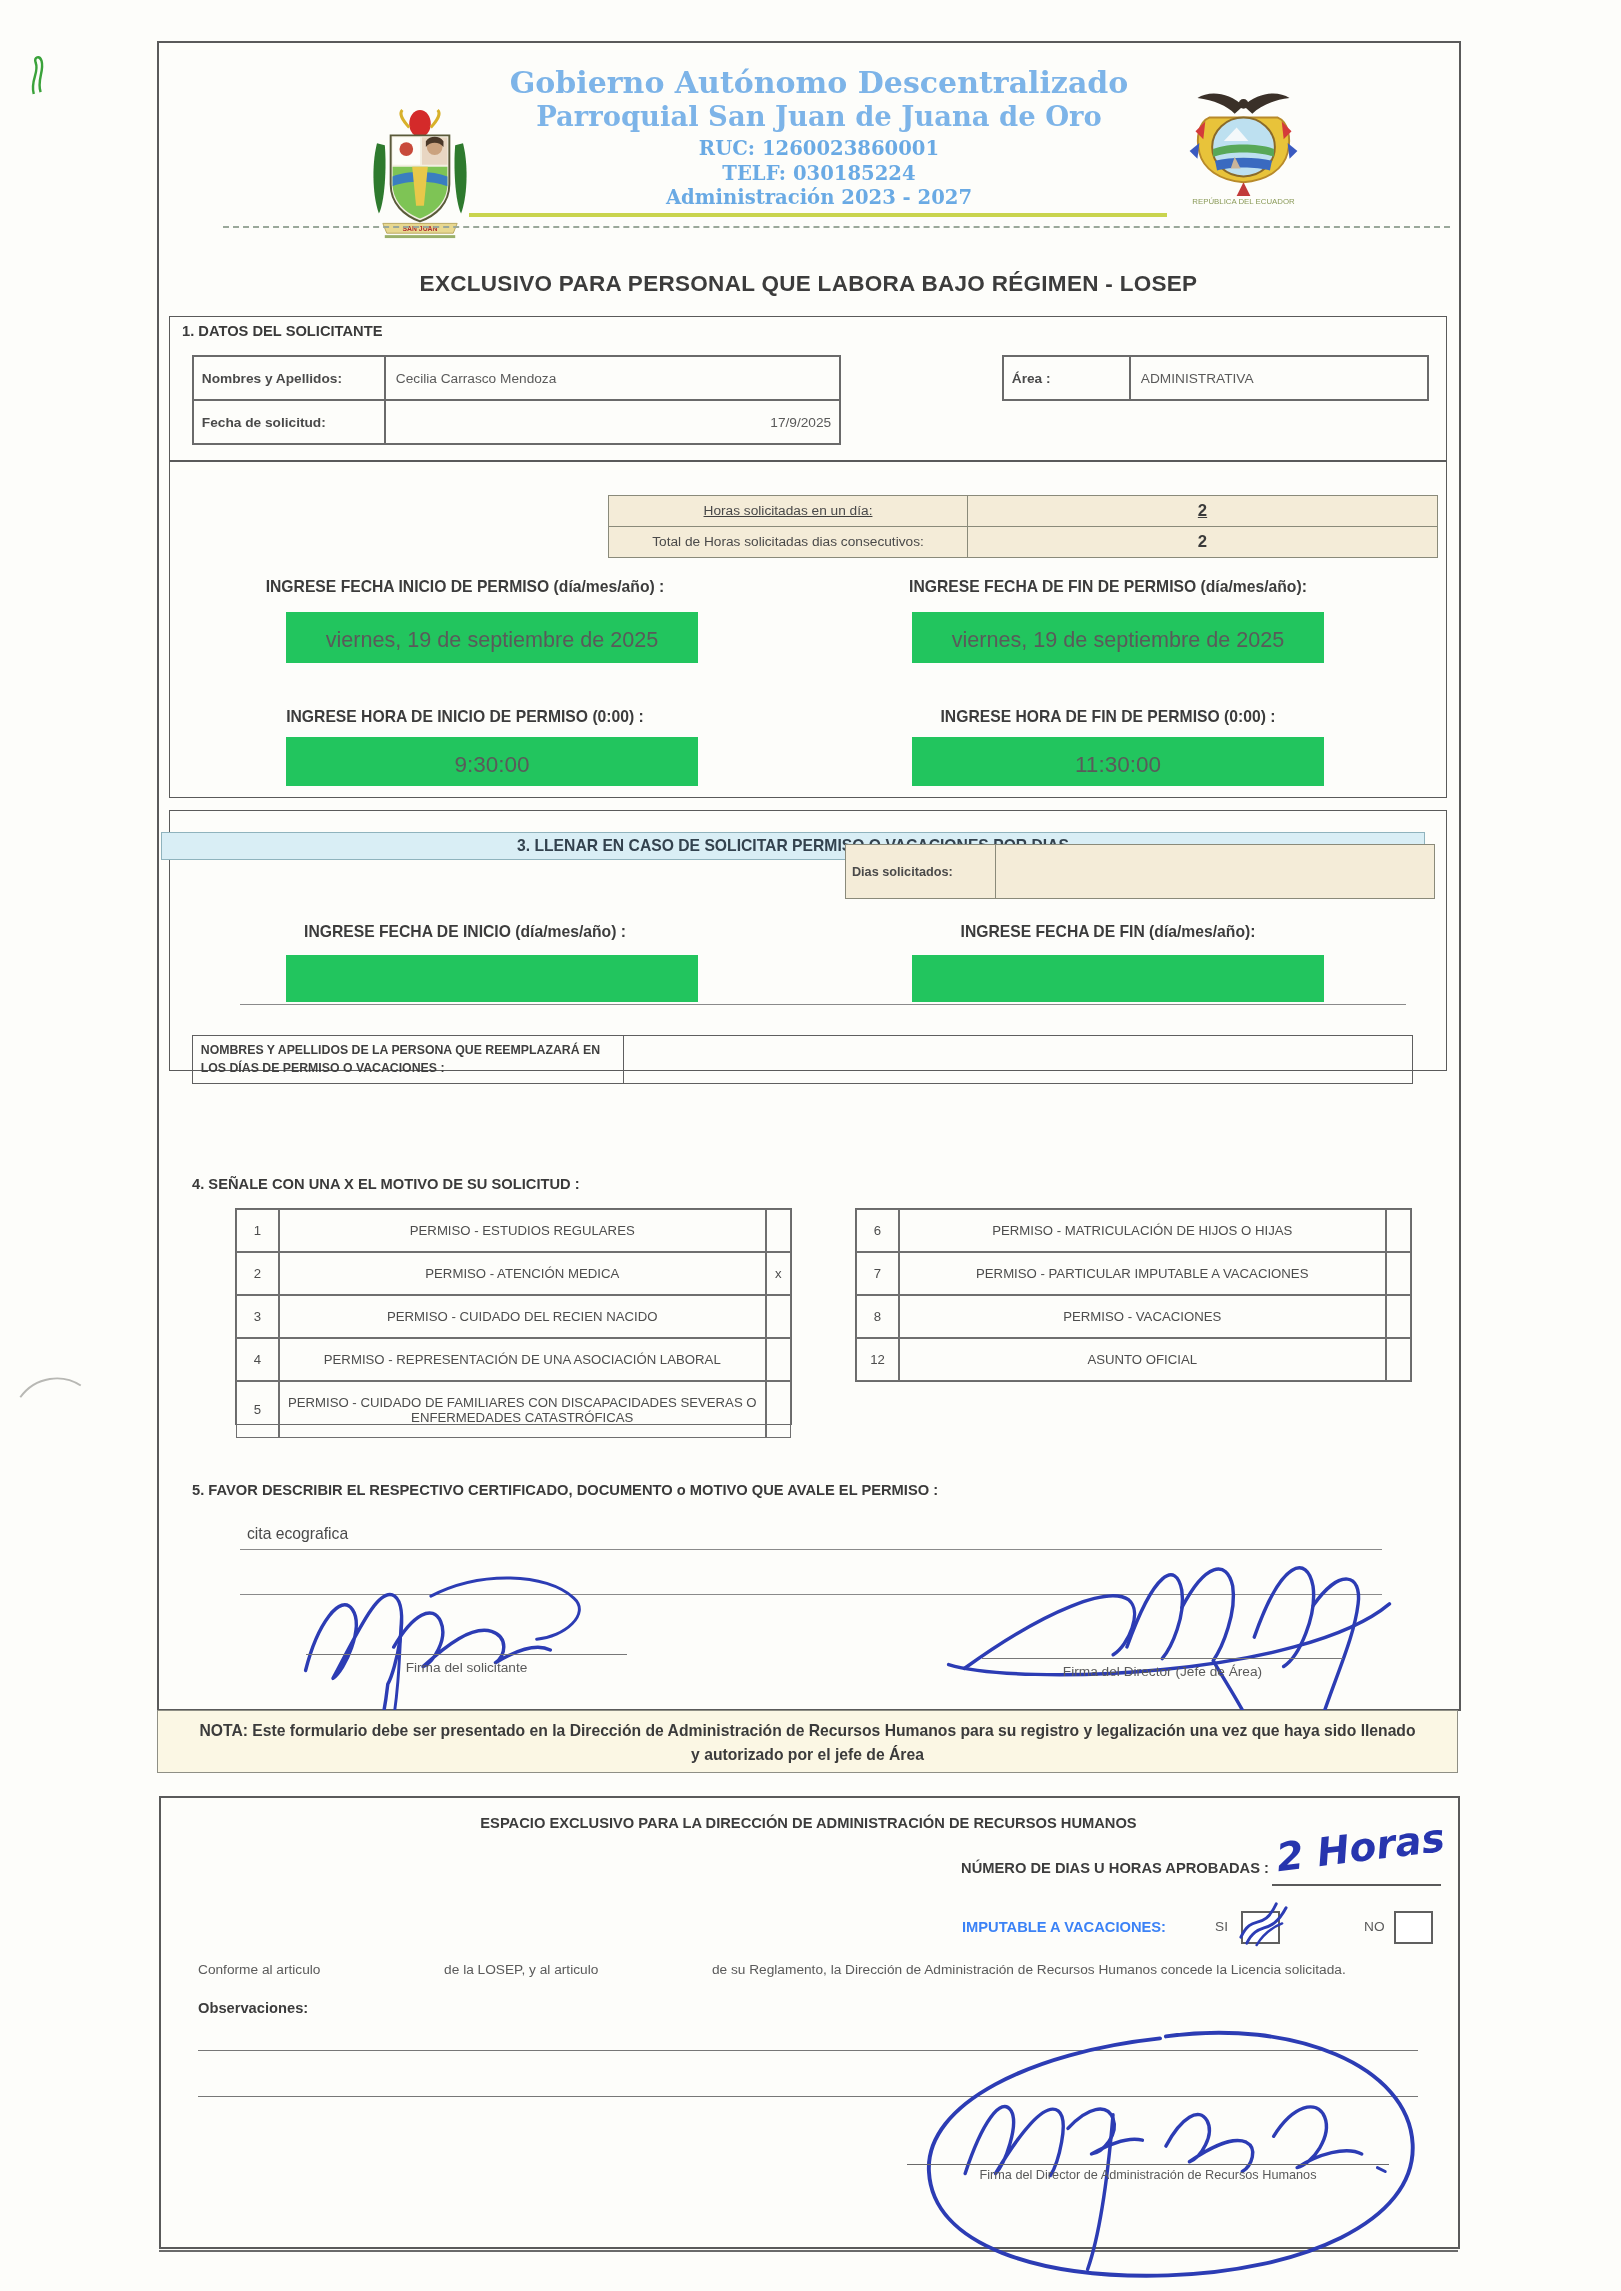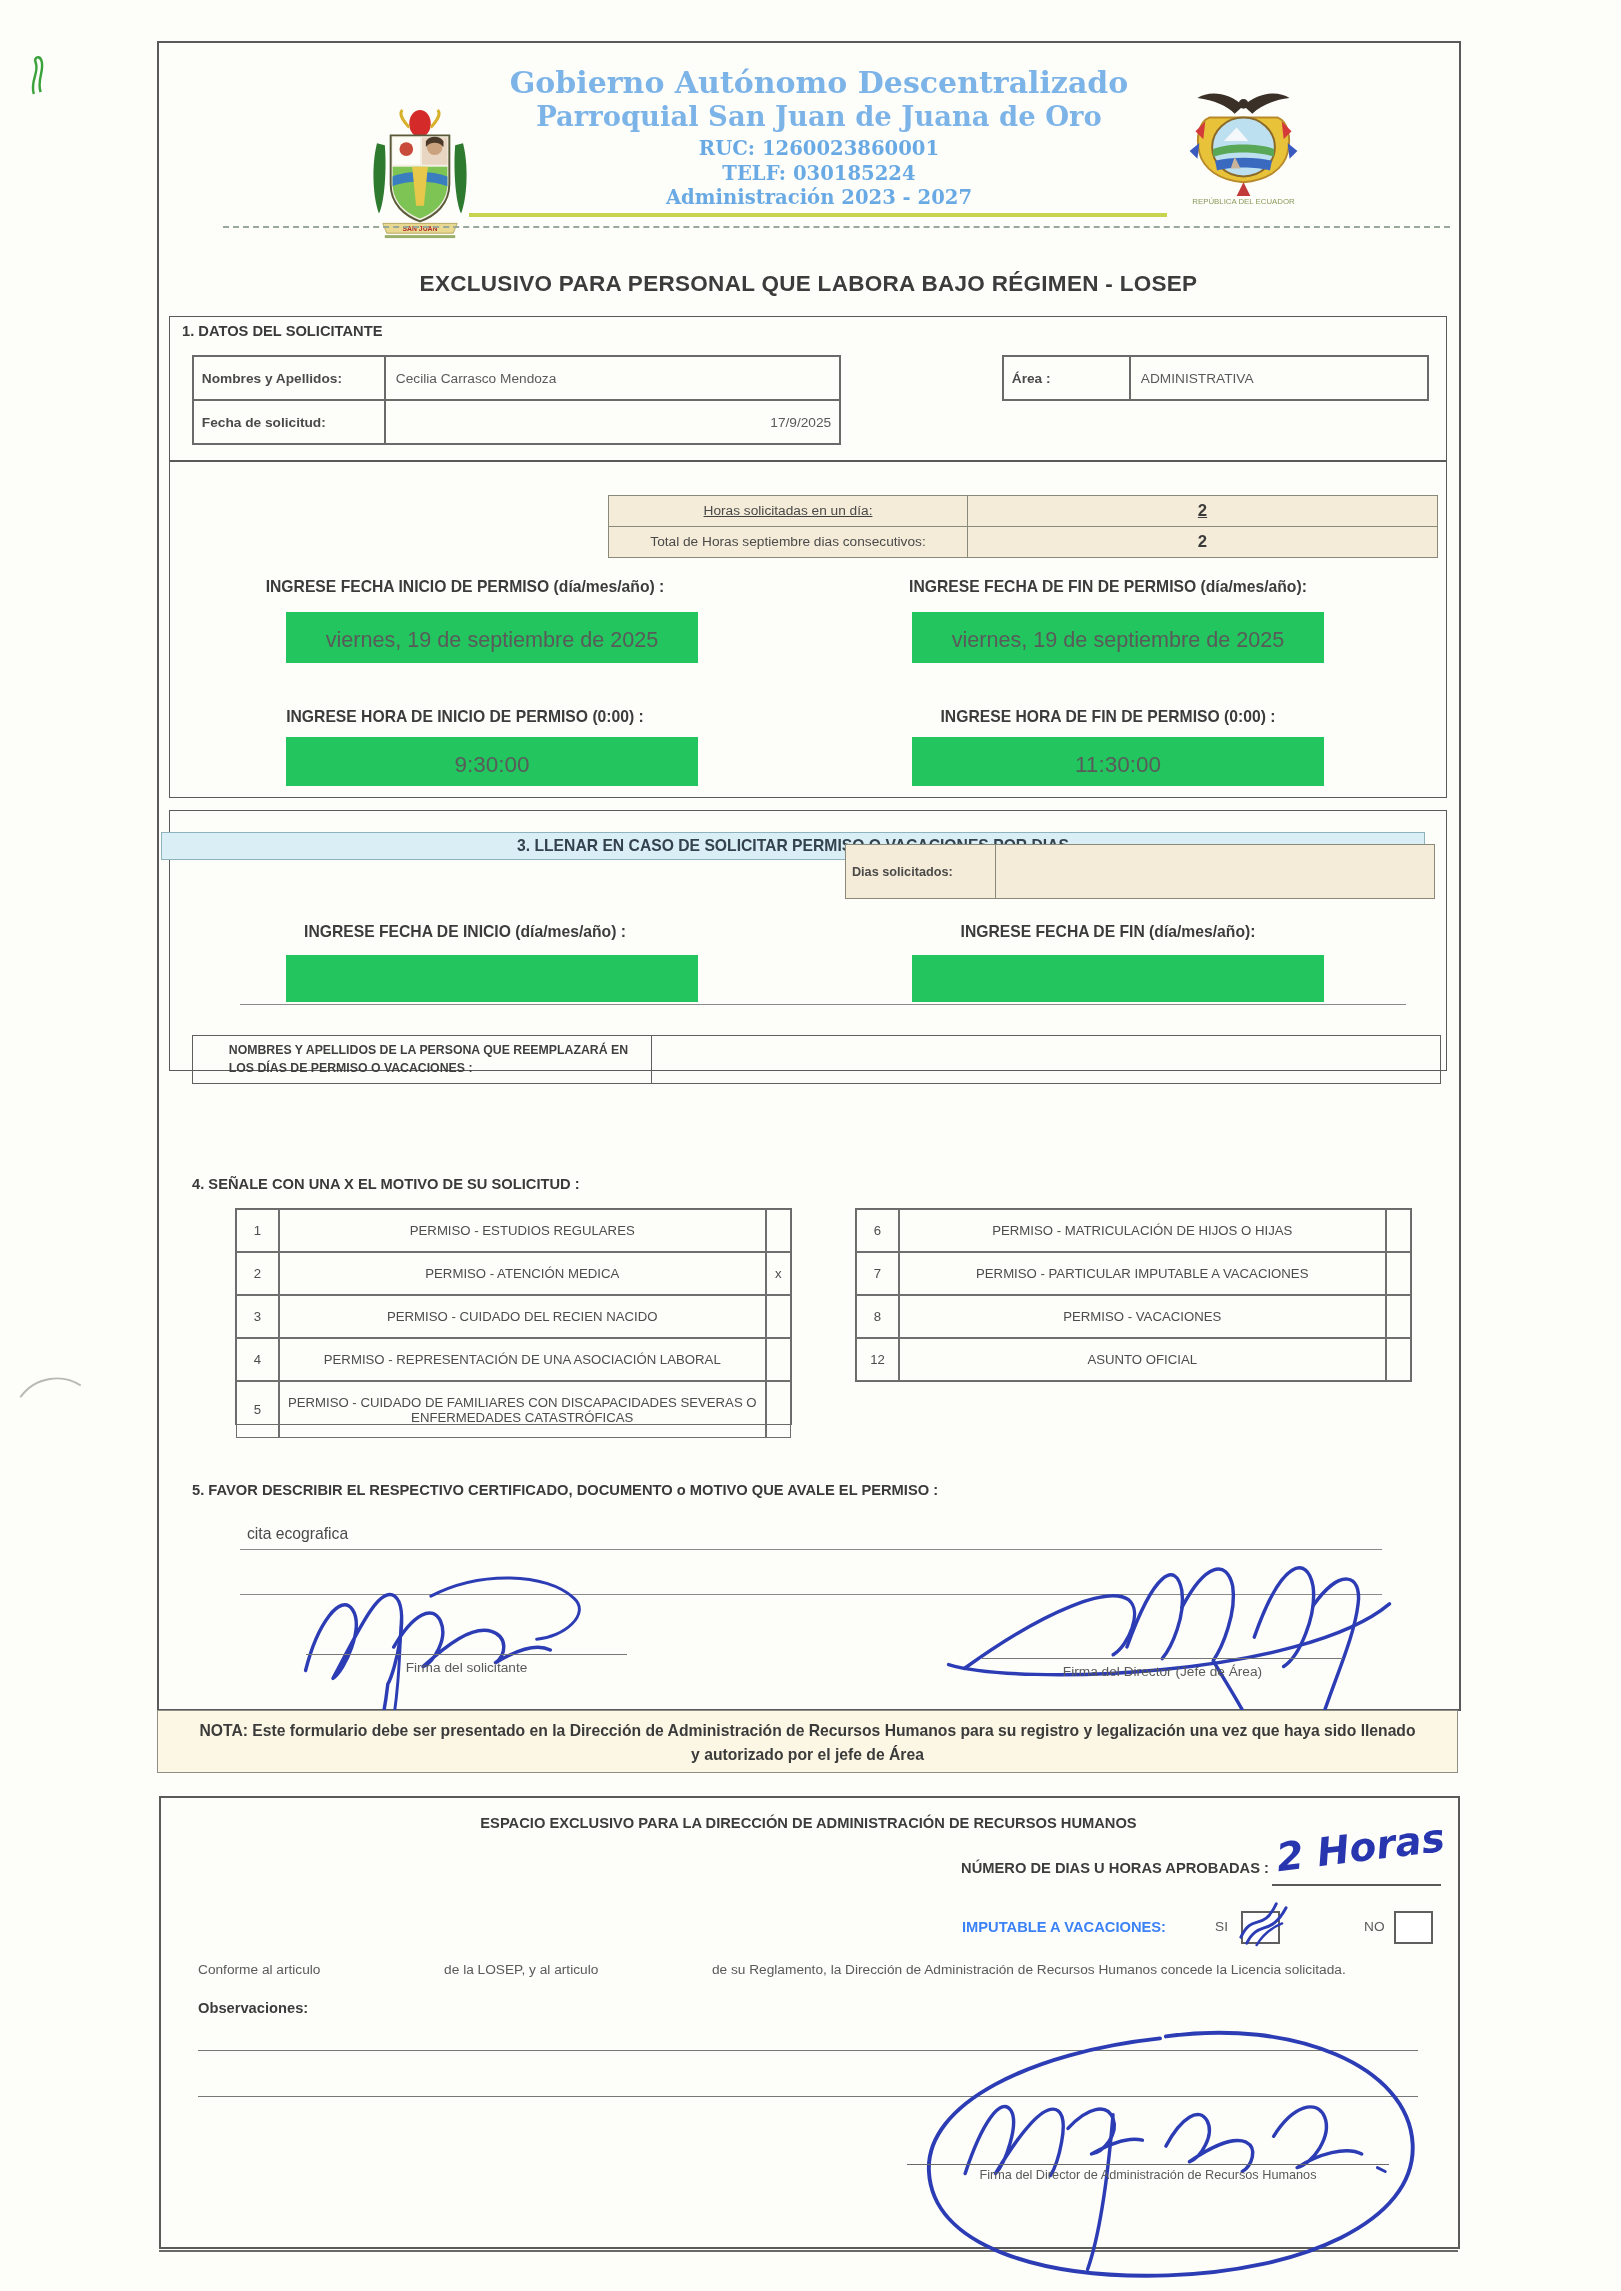--- a/index.html
+++ b/index.html
@@ -110,21 +110,21 @@
   </div>
 
   <div class="abs mainbox" style="left:169px;top:461px;width:1276px;height:335px;border-width:1.5px;"></div>
 
   <div class="abs beige" style="left:608px;top:495px;width:828px;">
     <div class="beige-row" style="height:30px;text-decoration:underline;">
       <div class="blab" style="width:358px;line-height:30px;border-right:1px solid #8a8a7a;">Horas solicitadas en un día:</div>
       <div class="bval" style="flex:1;line-height:30px;">2</div>
     </div>
     <div class="beige-row" style="height:30px;">
-      <div class="blab" style="width:358px;line-height:30px;border-right:1px solid #8a8a7a;">Total de Horas septiembre dias consecutivos:</div>
+      <div class="blab" style="width:358px;line-height:30px;border-right:1px solid #8a8a7a;">Total de Horas solicitadas dias consecutivos:</div>
       <div class="bval" style="flex:1;line-height:30px;">2</div>
     </div>
   </div>
 
   <div class="abs field-label" style="left:225px;top:578px;width:480px;">INGRESE FECHA INICIO DE PERMISO (día/mes/año) :</div>
   <div class="abs val-box" style="left:286px;top:612px;width:412px;height:51px;font-size:21.6px;line-height:55px;">viernes, 19 de septiembre de 2025</div>
 
   <div class="abs field-label" style="left:863px;top:578px;width:490px;">INGRESE FECHA DE FIN DE PERMISO (día/mes/año):</div>
   <div class="abs val-box" style="left:912px;top:612px;width:412px;height:51px;font-size:21.6px;line-height:55px;">viernes, 19 de septiembre de 2025</div>
 
@@ -143,21 +143,21 @@
   </div>
 
   <div class="abs field-label" style="left:225px;top:923px;width:480px;">INGRESE FECHA DE INICIO (día/mes/año) :</div>
   <div class="abs val-box" style="left:286px;top:955px;width:412px;height:47px;"></div>
 
   <div class="abs field-label" style="left:863px;top:923px;width:490px;">INGRESE FECHA DE FIN (día/mes/año):</div>
   <div class="abs val-box" style="left:912px;top:955px;width:412px;height:47px;"></div>
 
   <div class="abs hline" style="left:240px;top:1004px;width:1166px;"></div>
 
-  <div class="abs" style="left:192px;top:1035px;width:1219px;height:47px;border:1.5px solid #5f5f5f;display:flex;padding-left:28px;">
+  <div class="abs" style="left:192px;top:1035px;width:1219px;height:47px;border:1.5px solid #5f5f5f;display:flex;">
     <div style="width:431px;border-right:1.5px solid #5f5f5f;font-size:12.3px;font-weight:bold;color:#3f3f3f;display:flex;align-items:center;padding:2px 7.8px;box-sizing:border-box;line-height:1.45;">NOMBRES Y APELLIDOS DE LA PERSONA QUE REEMPLAZARÁ EN  LOS DÍAS DE PERMISO O VACACIONES :</div>
     <div style="flex:1;"></div>
   </div>
 
   <div class="abs sec-title" style="left:192px;top:1176px;">4. SEÑALE CON UNA X EL MOTIVO DE SU SOLICITUD :</div>
 
   <div class="abs motive-table" style="left:235px;top:1208px;width:555px;grid-auto-rows:43px;">
     <div class="mt-cell">1</div>
     <div class="mt-cell">PERMISO - ESTUDIOS REGULARES</div>
     <div class="mt-cell"></div>

